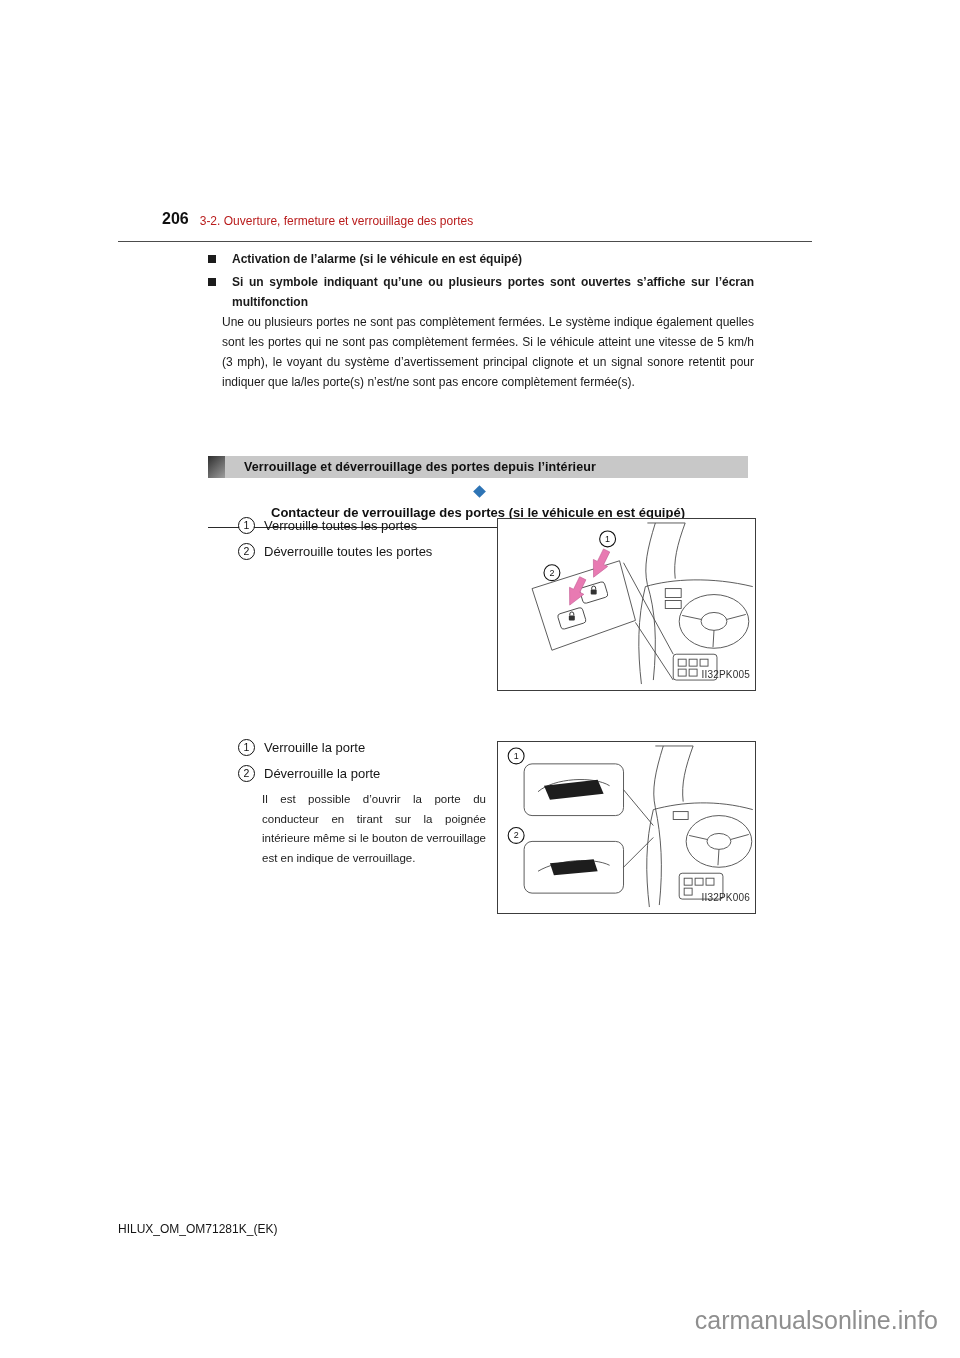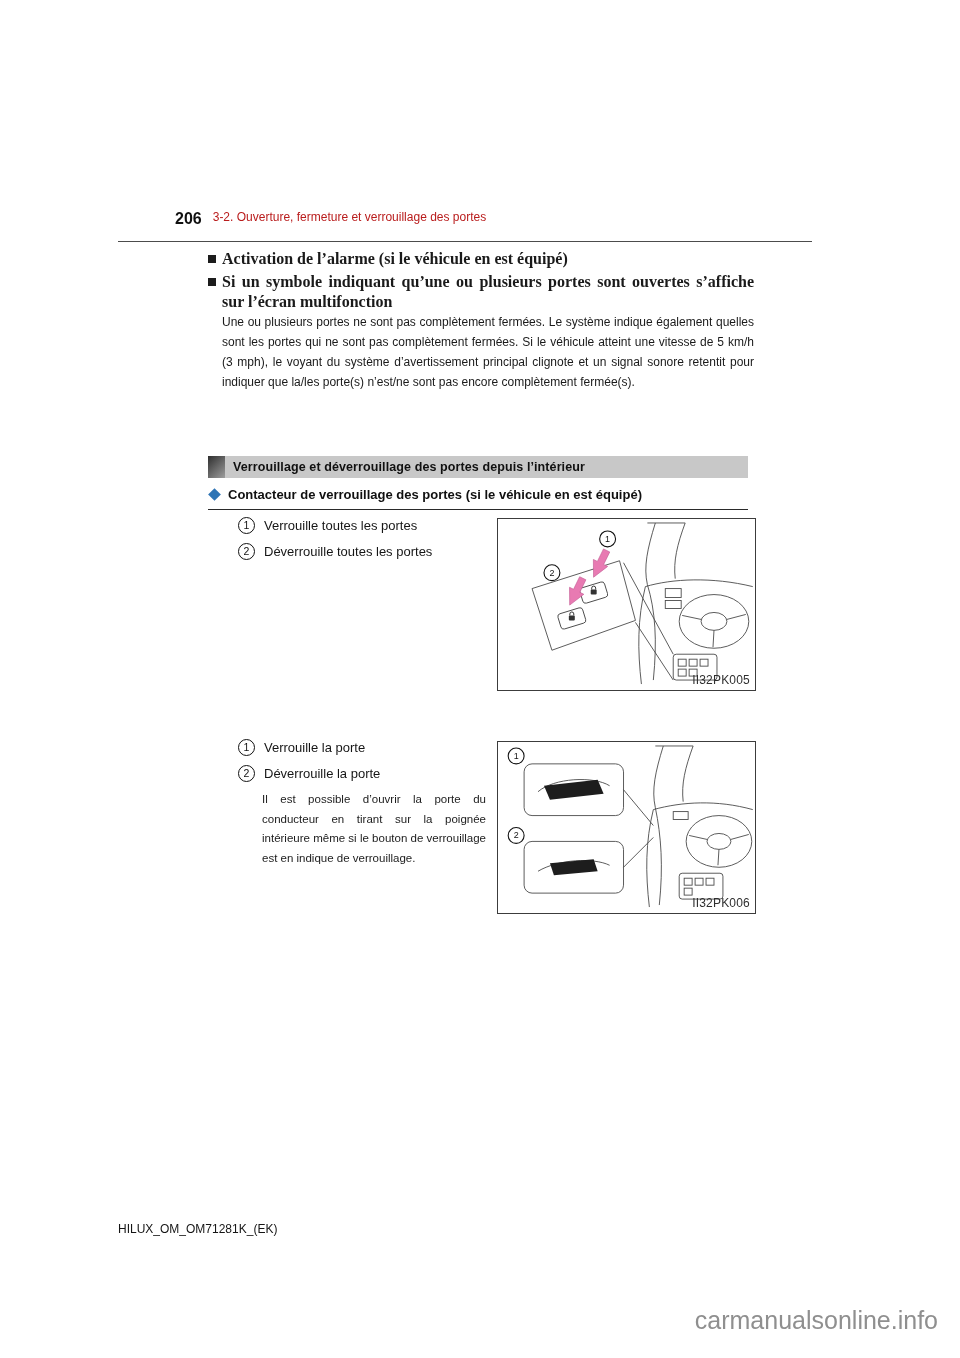--- a/index.html
+++ b/index.html
@@ -2,49 +2,49 @@
 <html style="--accent_blue: #2e74b5; --bar_gray: #c8c8c8; --arrow_pink: #e87ab2; --line_gray: #4a4a4a;"><head>
 <meta charset="utf-8">
 <style>
   * { margin:0; padding:0; box-sizing:border-box; }
   html,body { background:#ffffff; }
   .page {
     position:relative; width:960px; height:1358px; background:#fff;
     font-family:"Liberation Sans", sans-serif; color:#1a1a1a; overflow:hidden;
   }
   
-  .pagehead { position:absolute; top:210px; left:175px; display:flex; align-items:flex-start; gap:11px; }
+  .pagehead { position:absolute; top:210px; left:162px; display:flex; align-items:flex-end; gap:11px; }
   .page-num { font-size:16px; font-weight:bold; color:#111; }
   .section-header { font-size:12px; color:#b91c1c; }
   .headrule { position:absolute; top:241px; left:118px; width:694px; height:1px; background:#4c4c4c; }
 
   
   .content { position:absolute; top:249px; left:208px; width:546px; }
   .note-block { margin-bottom:3px; }
-  .bullet-title { display:flex; gap:6px; font-weight:bold; font-size:16px; line-height:20px; text-align:justify;font-family:Liberation Serif, serif; }
+  .bullet-title { display:flex; gap:16px; font-weight:bold; font-size:12px; line-height:20px; text-align:justify; }
   .sq { flex:0 0 auto; width:8px; height:8px; background:#1c1c1c; margin-top:6px; }
   .bullet-body { padding-left:14px; font-size:12px; line-height:20px; text-align:justify; }
   .bullet-body.noj { text-align:left; }
 
   
   .section-bar {
     position:absolute; top:456px; left:208px; width:540px; height:22px;
     background:var(--bar_gray,#c8c8c8); display:flex; align-items:center;
   }
   .bar-square { width:17px; height:22px; background:linear-gradient(135deg,#2e2e2e 0%,#9d9d9d 100%); }
-  .bar-title { font-size:12.5px; font-weight:bold; color:#101010; padding-left:8px; letter-spacing:0.1px; }
+  .bar-title { font-size:12.5px; font-weight:bold; color:#101010; padding-left:19px; letter-spacing:0.1px; }
 
   
   .subhead {
     position:absolute; left:208px; width:540px;
     display:flex; align-items:center; gap:9px;
     padding-bottom:7px; border-bottom:1px solid #2a2a2a;
     font-size:13px; font-weight:bold; color:#101010;
   }
-  .subhead.s1 { top:487px; }
+  .subhead.s1 { top:487px;flex-direction:column; }
   .subhead.s2 { top:709px; }
   .diamond { flex:0 0 auto; width:9px; height:9px; background:var(--accent_blue,#2e74b5); transform:rotate(45deg); margin-left:2px; }
 
   
   .items { position:absolute; left:238px; }
   .items.i1 { top:517px; }
   .items.i2 { top:739px; }
   .item-row { display:flex; align-items:center; gap:9px; margin-bottom:9px; height:17px; }
   .cnum {
     flex:0 0 auto; width:17px; height:17px; border:1.2px solid #111; border-radius:50%;
@@ -60,21 +60,21 @@
 
   
   .figure {
     position:absolute; left:497px; width:259px; height:173px;
     border:1px solid #3c3c3c; background:#fff;
   }
   .figure.f1 { top:518px; }
   .figure.f2 { top:741px; }
   .figure svg { display:block; width:100%; height:100%; }
   .fig-label {
-    position:absolute; right:5px; bottom:3px; font-size:12px; color:#2f2f2f; letter-spacing:0.2px;
+    position:absolute; right:5px; bottom:10px; font-size:10px; color:#2f2f2f; letter-spacing:0.2px;
   }
 
   
   .footer { position:absolute; top:1222px; left:118px; font-size:12px; color:#151515; }
   .watermark { position:absolute; top:1306px; right:22px; font-size:25px; color:#8f8f8f;text-align:center; }
 </style>
 </head>
 <body>
 
 <div class="page">

